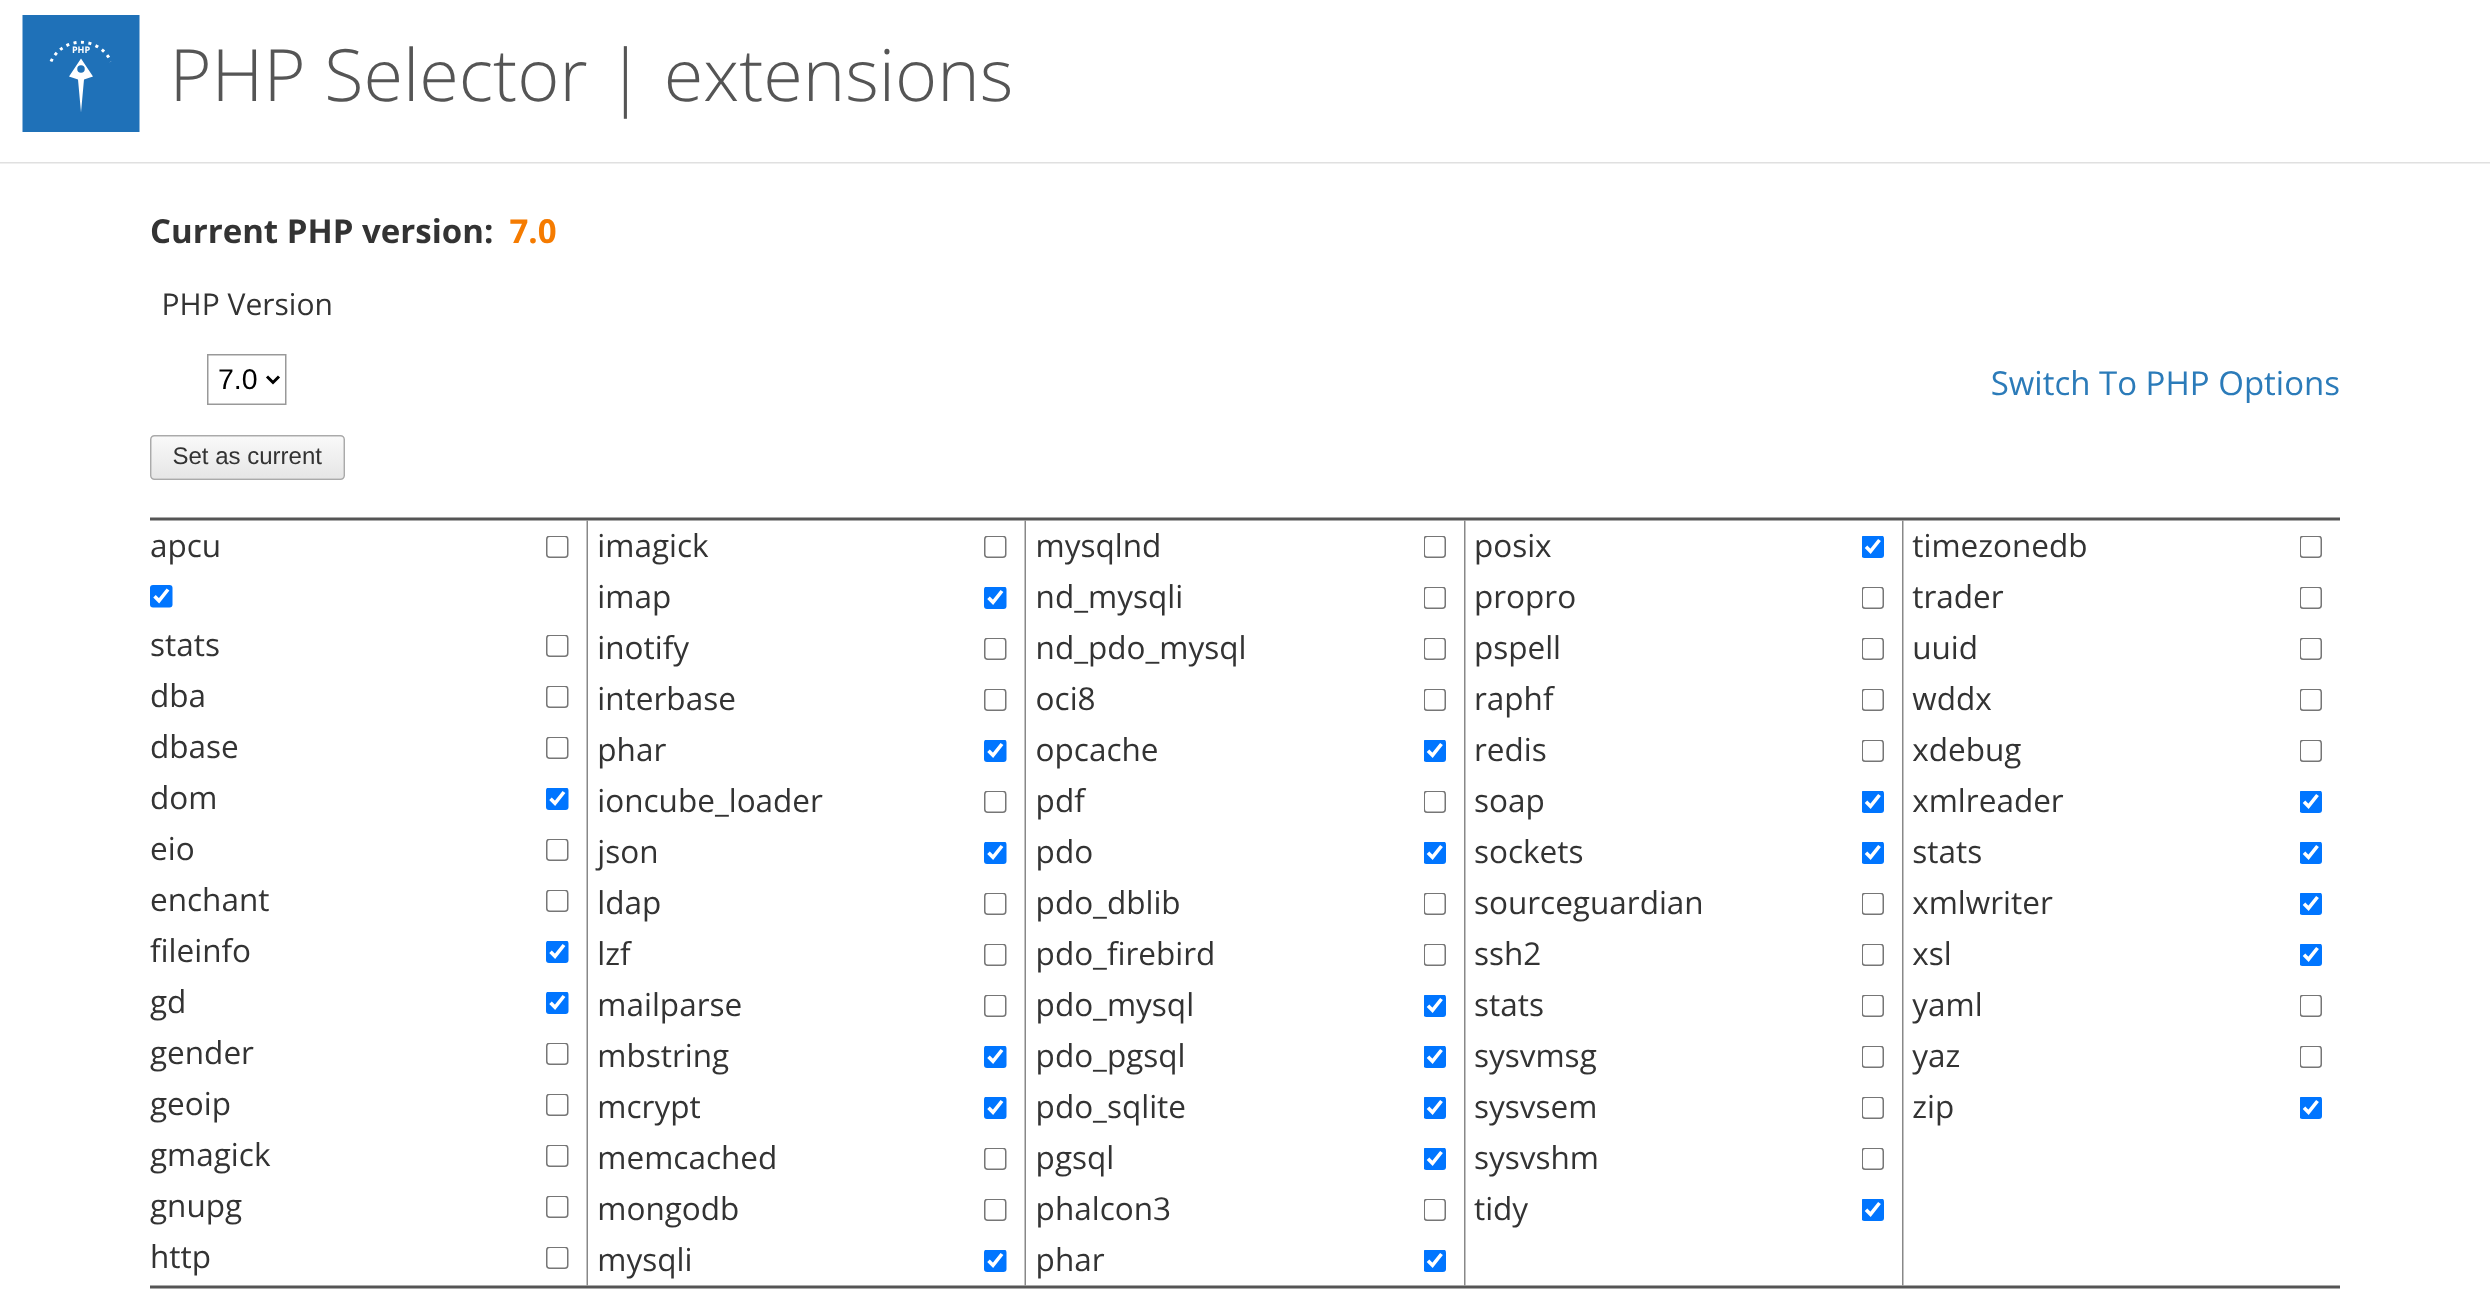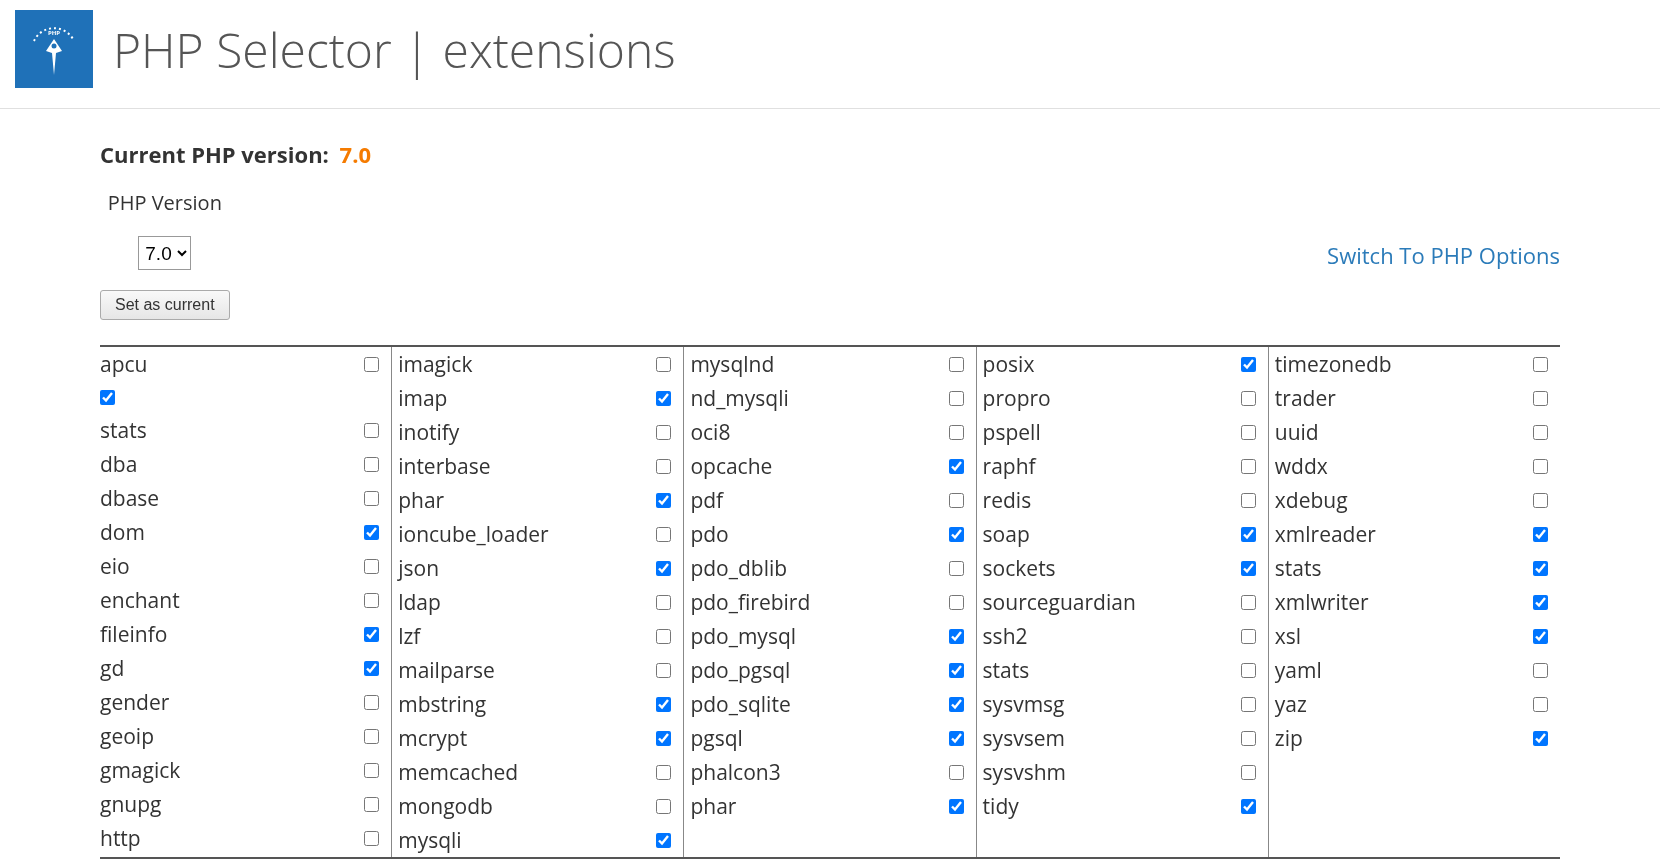--- a/index.html
+++ b/index.html
@@ -288,20 +288,24 @@
       <div class="ext-col">
         <div class="ext-row">
           <span class="ext-name">mysqlnd</span>
           <input type="checkbox" style="">
         </div>
         <div class="ext-row">
           <span class="ext-name">nd_mysqli</span>
           <input type="checkbox" style="">
         </div>
         <div class="ext-row">
+          <span class="ext-name">nd_pdo_mysql</span>
+          <input type="checkbox" style="">
+        </div>
+        <div class="ext-row">
           <span class="ext-name">oci8</span>
           <input type="checkbox" style="">
         </div>
         <div class="ext-row">
           <span class="ext-name">opcache</span>
           <input type="checkbox" checked="" style="">
         </div>
         <div class="ext-row">
           <span class="ext-name">pdf</span>
           <input type="checkbox" style="">

